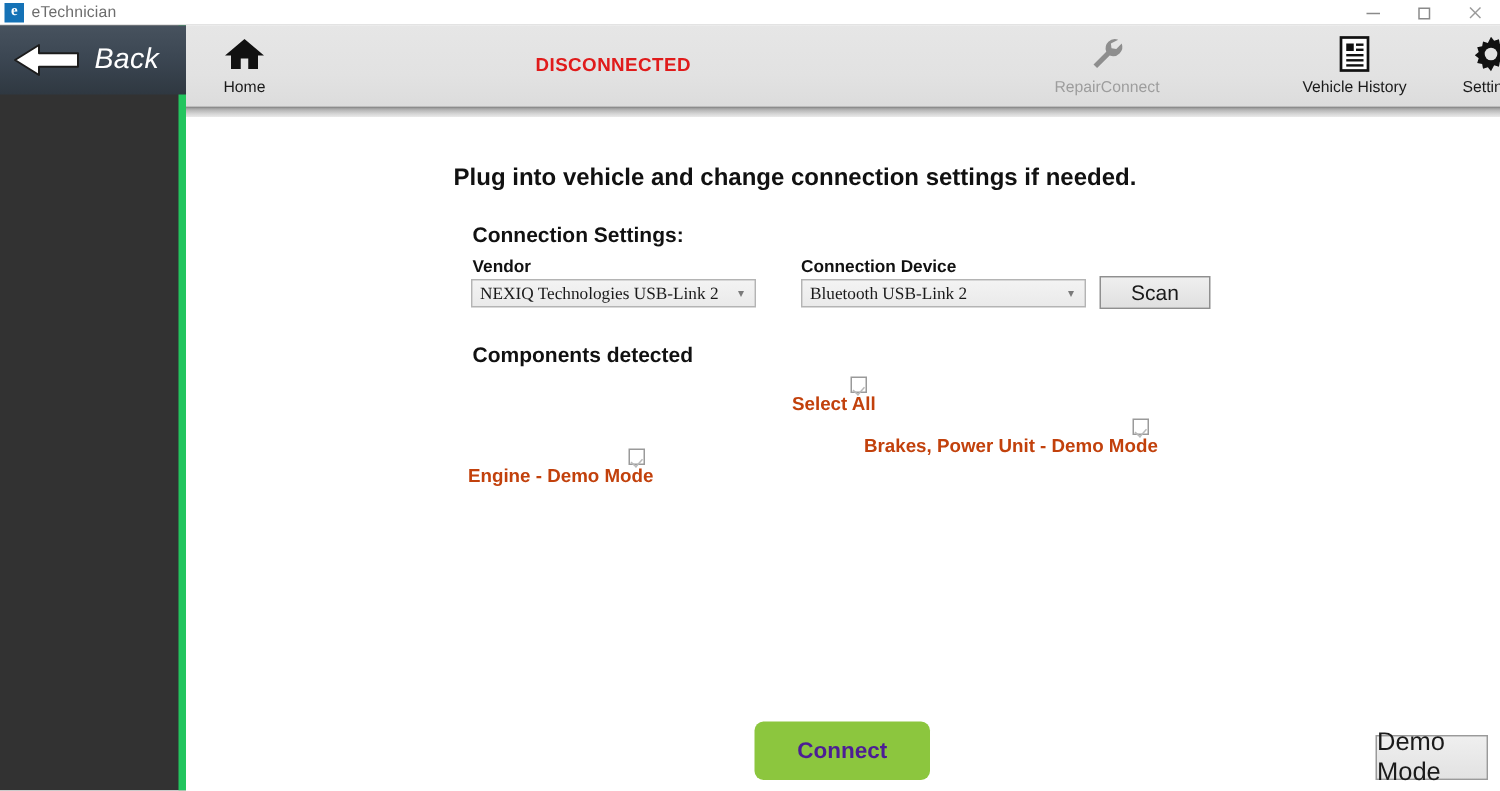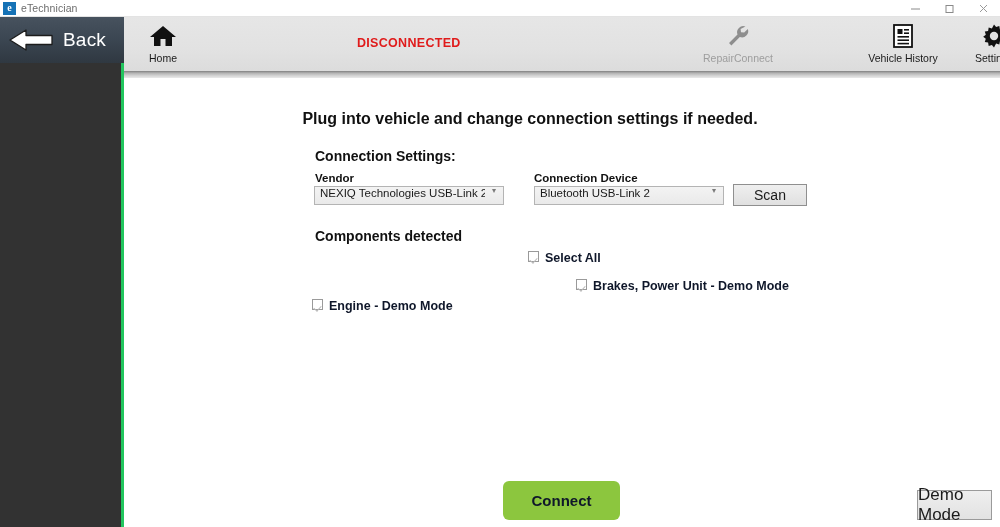--- a/index.html
+++ b/index.html
@@ -36,21 +36,22 @@
   .tb-btn {
     width: 34px; height: 17px; display: flex; align-items: center; justify-content: center;
     color: #8a8a8a; font-size: 11px; line-height: 1;
   }
   .tb-btn svg { display: block; }
 
   
   .sidebar {
     position: absolute; left: 0; top: 17px; width: 124px; height: 510px;
     background: #323232;
-    border-right: 3px solid #22c55e;
+    border-right: 5px solid #22c55e;
+    font-style: italic;
   }
   .backbtn {
     position: absolute; left: 0; top: 0; width: 124px; height: 46px;
     background: linear-gradient(to bottom, #47525e 0%, #3c4753 45%, #2f3841 100%);
     display: flex; align-items: center;
     cursor: pointer;
   }
   .back-arrow { margin-left: 8px; display: block; }
   .back-label {
     margin-left: 9px; color: #ffffff; font-size: 19px; font-weight: 400;
@@ -94,53 +95,53 @@
   .sec-title {
     position: absolute; font-size: 14px; font-weight: bold; color: #111;
   }
   .fld-label {
     position: absolute; font-size: 11.5px; font-weight: bold; color: #111;
   }
   .combo {
     position: absolute; height: 19px;
     background: linear-gradient(to bottom, #f3f3f3, #eaeaea);
     border: 1px solid #b4b4b4;
-    display: flex; align-items: flex-start;
-    font-size: 11.5px; color: #1a1a1a; cursor: pointer;
+    display: flex; align-items: center;
+    font-size: 11.5px; color: #1a1a1a; cursor: pointer; font-family: Liberation Serif, serif;
   }
   .combo .txt { padding-left: 5px; flex: 1; white-space: nowrap; overflow: hidden; }
   .combo .chev {
     width: 18px; text-align: center; color: #7a7a7a; font-size: 8px;
     line-height: 1;
   }
   .scanbtn {
     position: absolute; height: 22px; width: 74px;
     background: linear-gradient(to bottom, #efefef, #e0e0e0);
     border: 1px solid #8f8f8f;
     display: flex; align-items: center; justify-content: center;
     font-size: 14px; color: #1a1a1a; cursor: pointer;
   }
   .cbrow {
-    position: absolute; display: flex; align-items: flex-start;
-    font-size: 12.5px; font-weight: bold; color: #0f172a; cursor: pointer;
+    position: absolute; display: flex; align-items: flex-end;
+    font-size: 12.5px; font-weight: bold; color: #c2410c; cursor: pointer; flex-direction: column;
   }
   .cbox {
     width: 11px; height: 11px; border: 1px solid #9a9a9a; background: #fff;
     margin-right: 6px; position: relative; flex: none;
   }
   .cbox.checked::after {
     content: ""; position: absolute; left: 2px; top: 4px;
     width: 4px; height: 6px; border: solid #b9b9b9;
     border-width: 0 1.4px 1.4px 0; transform: rotate(42deg);
   }
   .connectbtn {
     position: absolute; left: 503px; top: 481px; width: 117px; height: 39px;
     background: #8cc63e; border-radius: 6px;
     display: flex; align-items: center; justify-content: center;
-    font-size: 15px; font-weight: bold; color: #0f172a; cursor: pointer;
+    font-size: 15px; font-weight: bold; color: #4c1d95; cursor: pointer;
   }
   .demobtn {
     position: absolute; left: 917px; top: 490px; width: 75px; height: 30px;
     background: linear-gradient(to bottom, #efefef, #e2e2e2);
     border: 1px solid #9a9a9a;
     display: flex; align-items: center; justify-content: center;
     font-size: 17px; color: #1a1a1a; cursor: pointer;
   }
 </style>
 </head>

